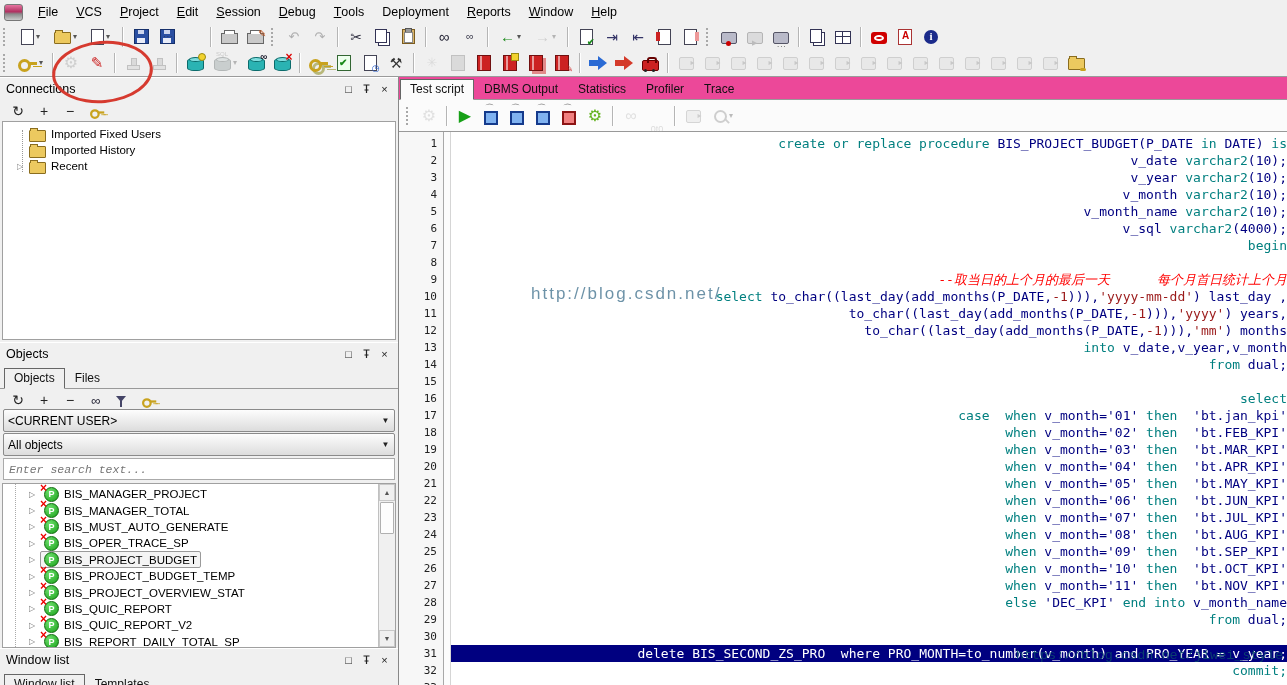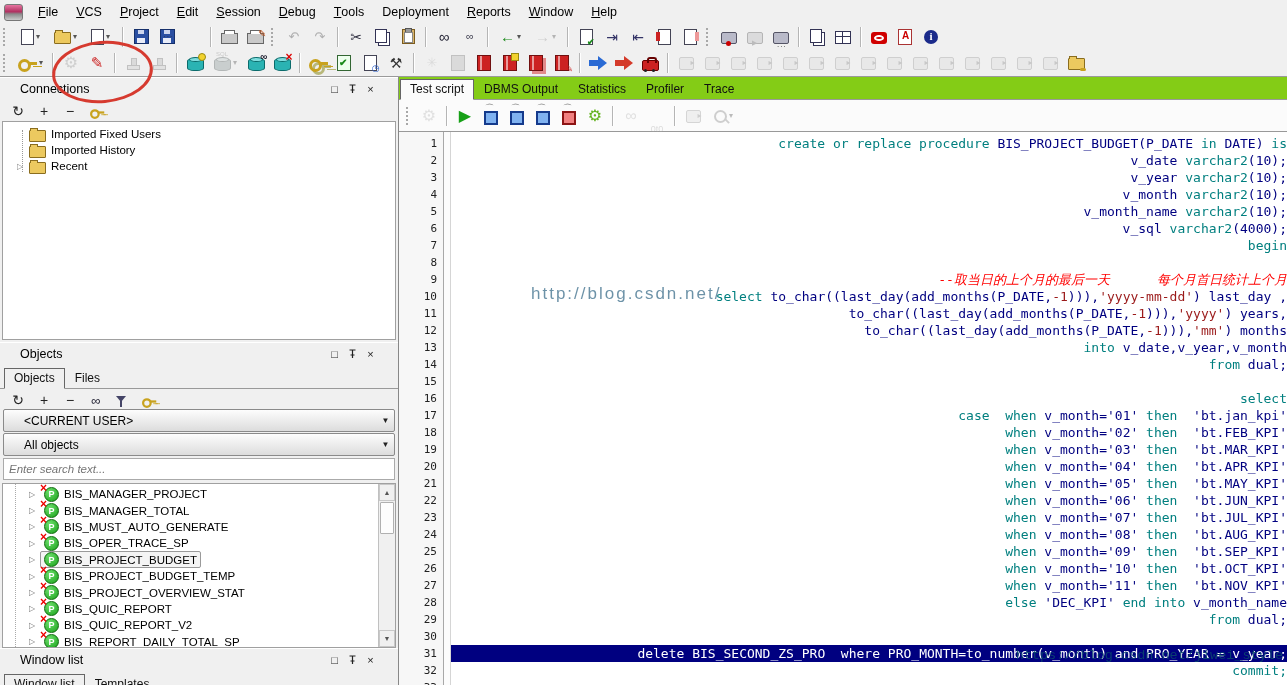--- a/index.html
+++ b/index.html
@@ -100,57 +100,57 @@
   .ik-mag::after{content:"";position:absolute;left:8px;top:8px;width:6px;height:2px;background:#888;transform:rotate(45deg);}
   .ik-funnel{width:12px;height:12px;margin-top:2px;}
   .ik-funnel::before{content:"";position:absolute;left:0;top:1px;border-left:5px solid transparent;border-right:5px solid transparent;border-top:6px solid #446;}
   .ik-funnel::after{content:"";position:absolute;left:4px;top:6px;width:2px;height:6px;background:#446;}
   
   #leftdock{position:absolute;left:0;top:77px;bottom:0;width:398px;background:#f0f0f0;border-right:1px solid #888;}
   .dockpanel{position:absolute;left:0;right:0;}
   #connections{top:0;height:265px;}
   #objects{top:265px;height:306px;}
   #windowlist{top:571px;bottom:0;}
-  .phead{height:22px;display:flex;align-items:center;padding:0 20px;font-size:12.5px;border-top:1px solid #fff;}
+  .phead{height:22px;display:flex;align-items:center;padding:0 6px;font-size:12.5px;border-top:1px solid #fff;}
   .phead .ptitle{flex:1;}
   .pbtn{width:15px;height:15px;display:flex;align-items:center;justify-content:center;color:#222;font-size:11px;margin-left:3px;}
   .ptools{height:22px;display:flex;align-items:center;gap:10px;padding:0 10px;font-size:14px;color:#222;}
   .ptools .tico{display:flex;align-items:center;justify-content:center;width:16px;height:16px;}
   .whitebox{position:absolute;left:2px;right:2px;background:#fff;border:1px solid #a0a0a0;overflow:hidden;}
   #conn-tree{top:44px;bottom:2px;padding-top:4px;}
   .trow{height:16px;display:flex;align-items:center;padding-left:14px;font-size:11.5px;white-space:nowrap;}
   .trow .exp{width:12px;color:#888;font-size:8px;}
   .trow .lbl{margin-left:5px;}
   .vguide{position:absolute;left:19px;top:8px;bottom:auto;height:42px;border-left:1px dotted #999;}
   .tabrow{height:23px;display:flex;align-items:flex-end;padding-left:4px;border-bottom:1px solid #999;}
   .dtab{padding:2px 9px 3px;font-size:12px;border:1px solid transparent;margin-bottom:-1px;color:#111;}
   .dtab.act{background:#f0f0f0;border-color:#666;border-bottom-color:#f0f0f0;}
   #maintabs .dtab.act{background:#fbfbfb;border-bottom-color:#fbfbfb;}
   .combo{position:absolute;left:3px;right:3px;height:21px;background:linear-gradient(#fdfdfd,#dcdcdc);
-         border:1px solid #8a8a8a;border-radius:2px;display:flex;align-items:center;font-size:12px;padding-left:20px;}
+         border:1px solid #8a8a8a;border-radius:2px;display:flex;align-items:center;font-size:12px;padding-left:4px;}
   .combo .arr{margin-left:auto;width:17px;height:100%;display:flex;align-items:center;justify-content:center;font-size:8px;color:#222;}
   #obj-search{position:absolute;left:3px;right:3px;height:20px;border:1px solid #aaa;font-style:italic;
-              color:#888;font-size:11.5px;padding:0 5px;font-family:Liberation Sans, sans-serif;background:#fff;}
+              color:#888;font-size:11.5px;padding:0 5px;font-family:Liberation Mono, monospace;background:#fff;}
   #obj-list{top:141px;bottom:0;padding-top:2px;}
   .prow{height:16.4px;display:flex;align-items:center;padding-left:26px;font-size:11.5px;white-space:nowrap;}
   .prow .exp{width:11px;color:#777;font-size:8px;}
   .rowinner{display:flex;align-items:center;gap:5px;padding:0 3px;border:1px solid transparent;border-radius:2px;}
   .prow.sel .rowinner{border-color:#9a9a9a;background:#f4f4f4;}
   .procicon{width:13px;height:13px;background:radial-gradient(circle at 35% 30%,#6fe06f,#18a018);border:1px solid #0d6b0d;
             border-radius:50%;position:relative;color:#fff;font-size:9px;font-weight:bold;display:flex;align-items:center;justify-content:center;}
   .procicon.invalid::after{content:"×";position:absolute;left:-5px;top:-7px;color:#e00;font-size:12px;font-weight:bold;}
   .objguide{position:absolute;left:12px;top:0;bottom:0;border-left:1px dotted #aaa;}
   .sb{position:absolute;right:0;top:0;bottom:0;width:16px;background:#f0f0f0;border-left:1px solid #c0c0c0;}
   .sb .sbup,.sb .sbdn{position:absolute;left:0;right:0;height:15px;display:flex;align-items:center;justify-content:center;
                       font-size:7px;color:#555;background:#f0f0f0;border:1px solid #c8c8c8;}
   .sb .sbdn{bottom:0;}
   .sb .sbthumb{position:absolute;left:1px;right:1px;top:18px;height:30px;background:#fdfdfd;border:1px solid #b0b0b0;border-radius:1px;}
   
   #main{position:absolute;left:399px;right:0;top:77px;bottom:0;background:#fff;}
-  #maintabs{height:22px;background:#84cc16;border-bottom:1px solid #999;display:flex;align-items:flex-end;padding-left:1px;}
+  #maintabs{height:22px;background:#ec4899;border-bottom:1px solid #999;display:flex;align-items:flex-end;padding-left:1px;}
   #edtoolbar{height:31px;background:#fbfbfb;border-bottom:1px solid #999;display:flex;align-items:center;padding-left:4px;}
   #editor{position:absolute;left:0;right:0;top:55px;bottom:0;background:#fff;overflow:hidden;}
   #gutter{position:absolute;left:0;top:0;bottom:0;width:44px;background:#f7f7f7;border-right:1px solid #a8a8a8;}
   #fold{position:absolute;left:45px;top:0;bottom:0;width:6px;background:#fcfcfc;border-right:1px solid #d5d5d5;}
   .gnum{height:17px;line-height:17px;text-align:right;padding-right:6px;font:11px/17px "DejaVu Sans Mono",monospace;color:#222;}
   #codearea{position:absolute;left:52px;right:0;top:0;bottom:0;text-align:right;}
   .cline{height:17px;line-height:17px;white-space:pre;font:13px/17px "DejaVu Sans Mono",monospace;padding-left:14px;}
   .cline.hl{background:var(--hlbg);}
   .cline.hl span{color:#fff;}
   .sg-k{color:var(--kw);} .sg-i{color:var(--id);} .sg-s{color:var(--str);}

